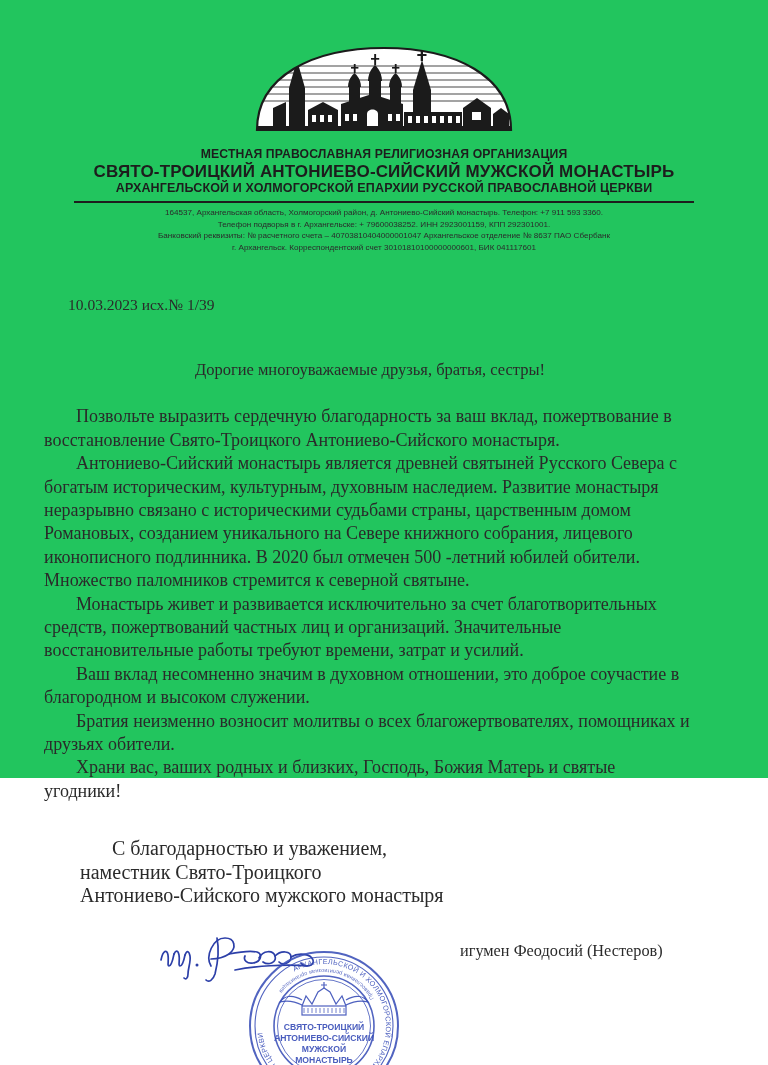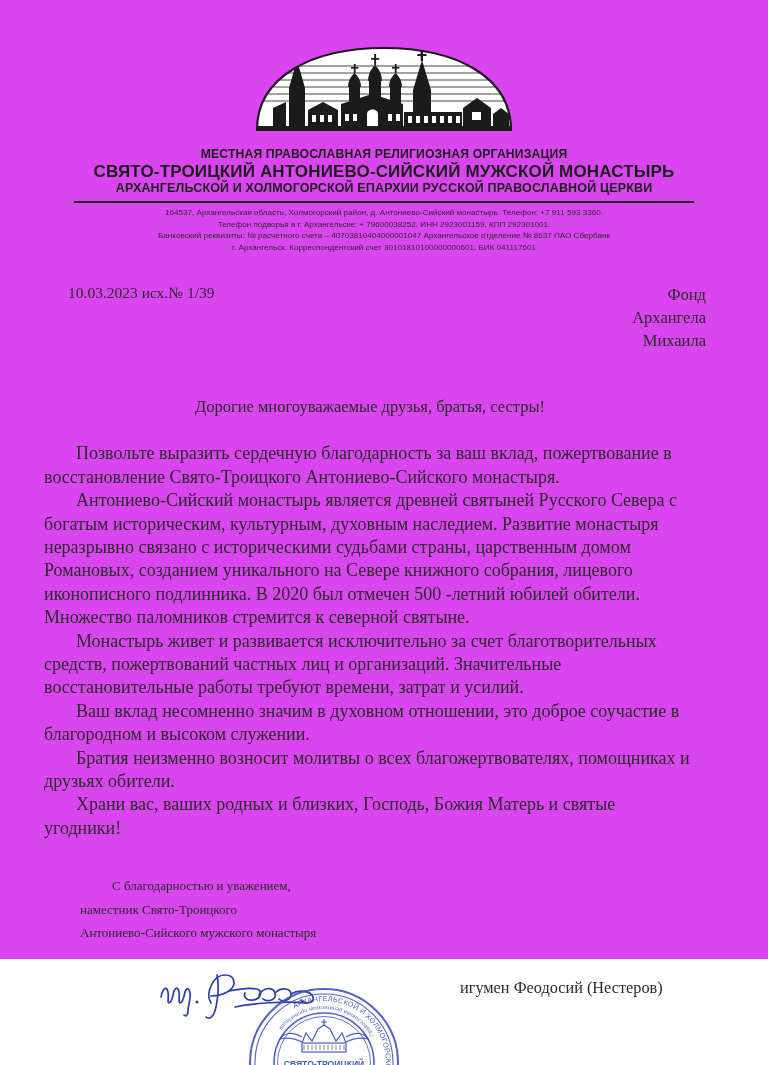--- a/index.html
+++ b/index.html
@@ -12,22 +12,22 @@
     height: 1065px;
     font-family: "Liberation Serif", "DejaVu Serif", serif;
     color: #2a2a2a;
     position: relative;
     overflow: hidden;
   }
 
   .page {
     position: relative;
     width: 768px;
-    height: 959px;
-    background: #d946ef;
+    height: 778px;
+    background: #22c55e;
   }
 
   
   .letterhead {
     padding-top: 42px;
     text-align: center;
   }
   .emblem {
     width: 262px;
     height: 96px;
@@ -66,22 +66,22 @@
   .req-line {
     font-family: Liberation Sans, sans-serif;
     font-size: 8.1px;
     line-height: 11.6px;
     color: #2b2b2b;
     white-space: nowrap;
   }
 
   
   .meta-row {
-    margin-top: 30px;
-    padding: 0 62px 0 68px;
+    margin-top: 42px;
+    padding: 0 38px 0 68px;
     display: flex;
     justify-content: space-between;
     align-items: flex-start;
   }
   .doc-ref {
     font-size: 15.5px;
     line-height: 20px;
     white-space: nowrap;
   }
   .addressee {
@@ -106,21 +106,21 @@
     margin: 0;
     font-size: 18px;
     line-height: 23.4px;
     text-indent: 32px;
     text-align: left;
   }
 
   .closing {
     margin-top: 34px;
     padding: 0 72px 0 80px;
-    font-size: 13px;
+    font-size: 20px;
     line-height: 23.4px;
   }
   .closing .ind { text-indent: 32px; }
 
   
   .sign-zone {
     position: relative;
     margin-top: 30px;
     height: 170px;
     padding: 0 72px 0 80px;
@@ -254,25 +254,20 @@
     <div class="requisites">
       <div class="req-line">164537, Архангельская область, Холмогорский район, д. Антониево-Сийский монастырь. Телефон: +7 911 593 3360.</div>
       <div class="req-line">Телефон подворья в г. Архангельске: + 79600038252. ИНН 2923001159, КПП 292301001.</div>
       <div class="req-line">Банковский реквизиты: № расчетного счета – 40703810404000001047 Архангельское отделение  № 8637 ПАО Сбербанк</div>
       <div class="req-line">г. Архангельск. Корреспондентский счет 30101810100000000601, БИК 041117601</div>
     </div>
   </div>
 
   <div class="meta-row">
     <div class="doc-ref">10.03.2023  исх.№ 1/39</div>
-    <div class="addressee">
-      <div>Фонд</div>
-      <div>Архангела</div>
-      <div>Михаила</div>
-    </div>
   </div>
 
   <div class="body-area">
     <div class="salutation">Дорогие многоуважаемые друзья, братья, сестры!</div>
     <p class="para">Позвольте выразить сердечную благодарность за ваш вклад, пожертвование в восстановление Свято-Троицкого Антониево-Сийского монастыря.</p>
     <p class="para">Антониево-Сийский монастырь является древней святыней Русского Севера с богатым историческим, культурным, духовным наследием. Развитие монастыря неразрывно связано с историческими судьбами страны, царственным домом Романовых, созданием уникального на Севере книжного собрания, лицевого иконописного подлинника. В 2020 был отмечен 500 -летний юбилей обители. Множество паломников стремится к северной святыне.</p>
     <p class="para">Монастырь живет и развивается исключительно за счет благотворительных средств, пожертвований частных лиц и организаций.  Значительные восстановительные работы требуют времени, затрат и усилий.</p>
     <p class="para">Ваш вклад несомненно значим в духовном отношении, это доброе соучастие в благородном и высоком служении.</p>
     <p class="para">Братия неизменно возносит молитвы о всех благожертвователях, помощниках и  друзьях обители.</p>
     <p class="para">Храни вас, ваших родных  и близких, Господь, Божия Матерь и святые угодники!</p>

